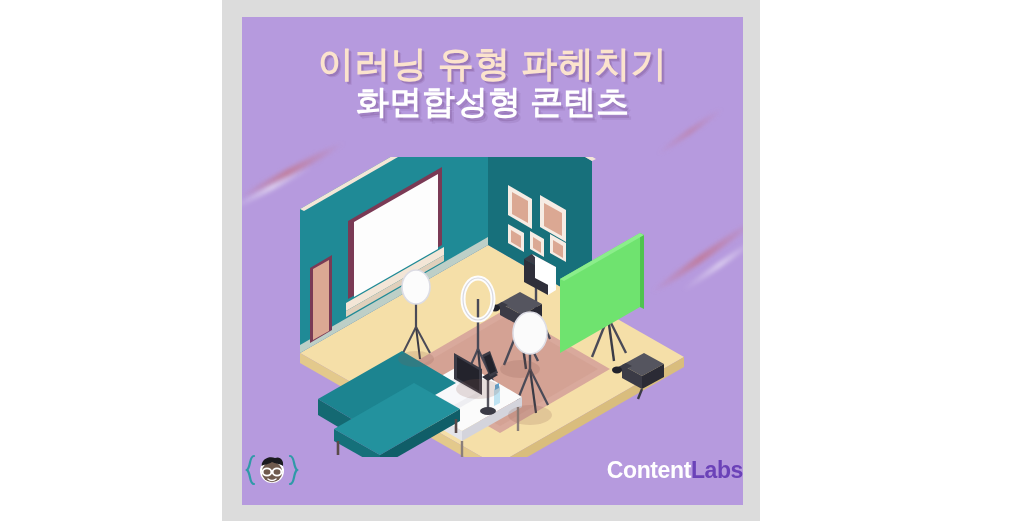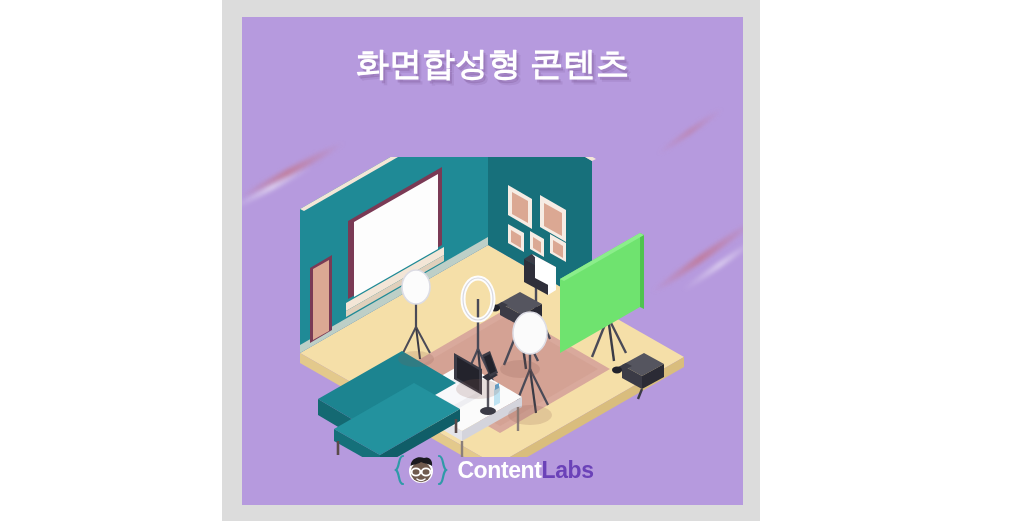--- a/index.html
+++ b/index.html
@@ -126,21 +126,21 @@
   }
   #illustration svg { display: block; }
 
   
   #logo {
     position: absolute;
     left: 0; right: 0;
     bottom: 18px;
     display: flex;
     align-items: center;
-    justify-content: center;
+    justify-content: space-between;
     gap: 6px;
     z-index: 6;
   }
   #logo-mark { width: 60px; height: 34px; display: block; }
   #logo-text {
     font-family: "Liberation Sans", sans-serif;
     font-weight: 700;
     font-size: 23px;
     letter-spacing: -0.4px;
     line-height: 1;
@@ -157,20 +157,21 @@
 
   <div id="card">
 
     <div class="streak streak-l-red"></div>
     <div class="streak streak-l-white"></div>
     <div class="streak streak-r-red"></div>
     <div class="streak streak-r-white"></div>
     <div class="streak streak-r-red2"></div>
 
     <div id="title-block">
+      <div id="title-line1">이러닝 유형 파헤치기</div>
       <div id="title-line2">화면합성형 콘텐츠</div>
     </div>
 
     <div id="illustration">
       <svg viewBox="0 0 400 300" width="400" height="300" xmlns="http://www.w3.org/2000/svg" shape-rendering="geometricPrecision">
 
         <g>
 
           <polygon points="8,196 196,88 392,200 204,308" fill="#f5dfa8"></polygon>
 

